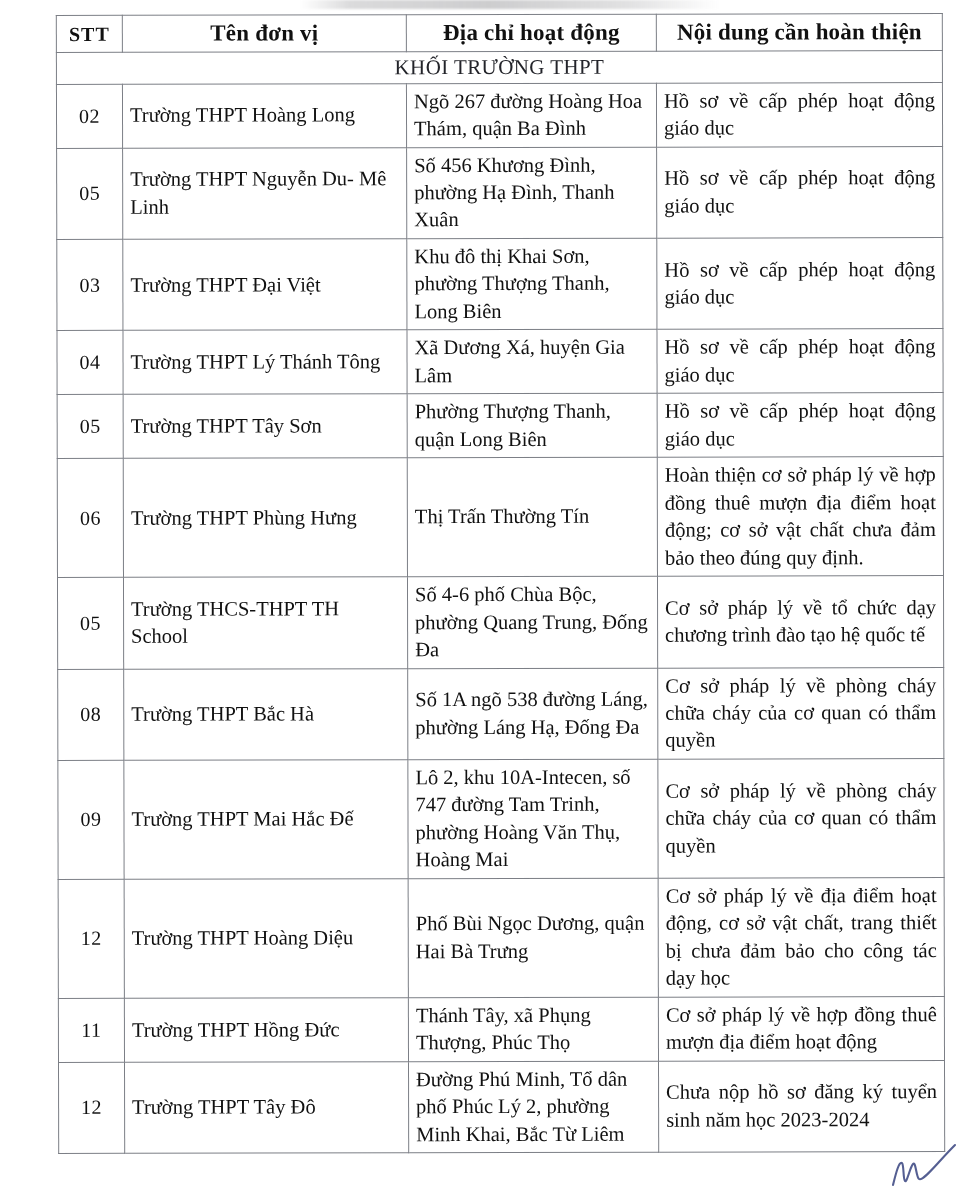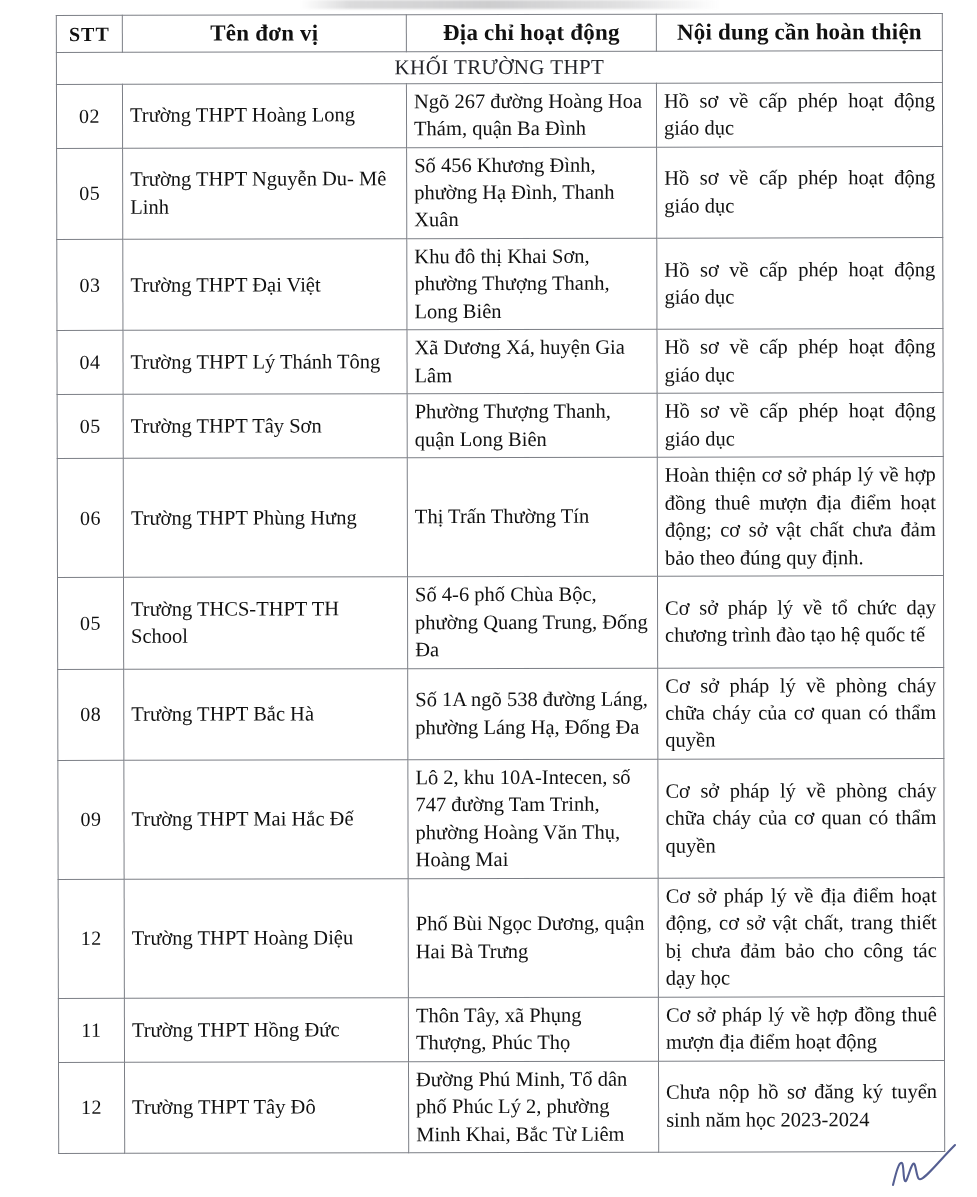--- a/index.html
+++ b/index.html
@@ -206,21 +206,21 @@
         </tr>
         <tr>
           <td class="cell-stt">12</td>
           <td class="cell-name">Trường THPT Hoàng Diệu</td>
           <td class="cell-addr">Phố Bùi Ngọc Dương, quận Hai Bà Trưng</td>
           <td class="cell-note">Cơ sở pháp lý về địa điểm hoạt động, cơ sở vật chất, trang thiết bị chưa đảm bảo cho công tác dạy học</td>
         </tr>
         <tr>
           <td class="cell-stt">11</td>
           <td class="cell-name">Trường THPT Hồng Đức</td>
-          <td class="cell-addr">Thôn Tây, xã Phụng Thượng, Phúc Thọ</td>
+          <td class="cell-addr">Thánh Tây, xã Phụng Thượng, Phúc Thọ</td>
           <td class="cell-note">Cơ sở pháp lý về hợp đồng thuê mượn địa điểm hoạt động</td>
         </tr>
         <tr>
           <td class="cell-stt">12</td>
           <td class="cell-name">Trường THPT Tây Đô</td>
           <td class="cell-addr">Đường Phú Minh, Tổ dân phố Phúc Lý 2, phường Minh Khai, Bắc Từ Liêm</td>
           <td class="cell-note">Chưa nộp hồ sơ đăng ký tuyển sinh năm học 2023-2024</td>
         </tr>
       </tbody>
   </table>

